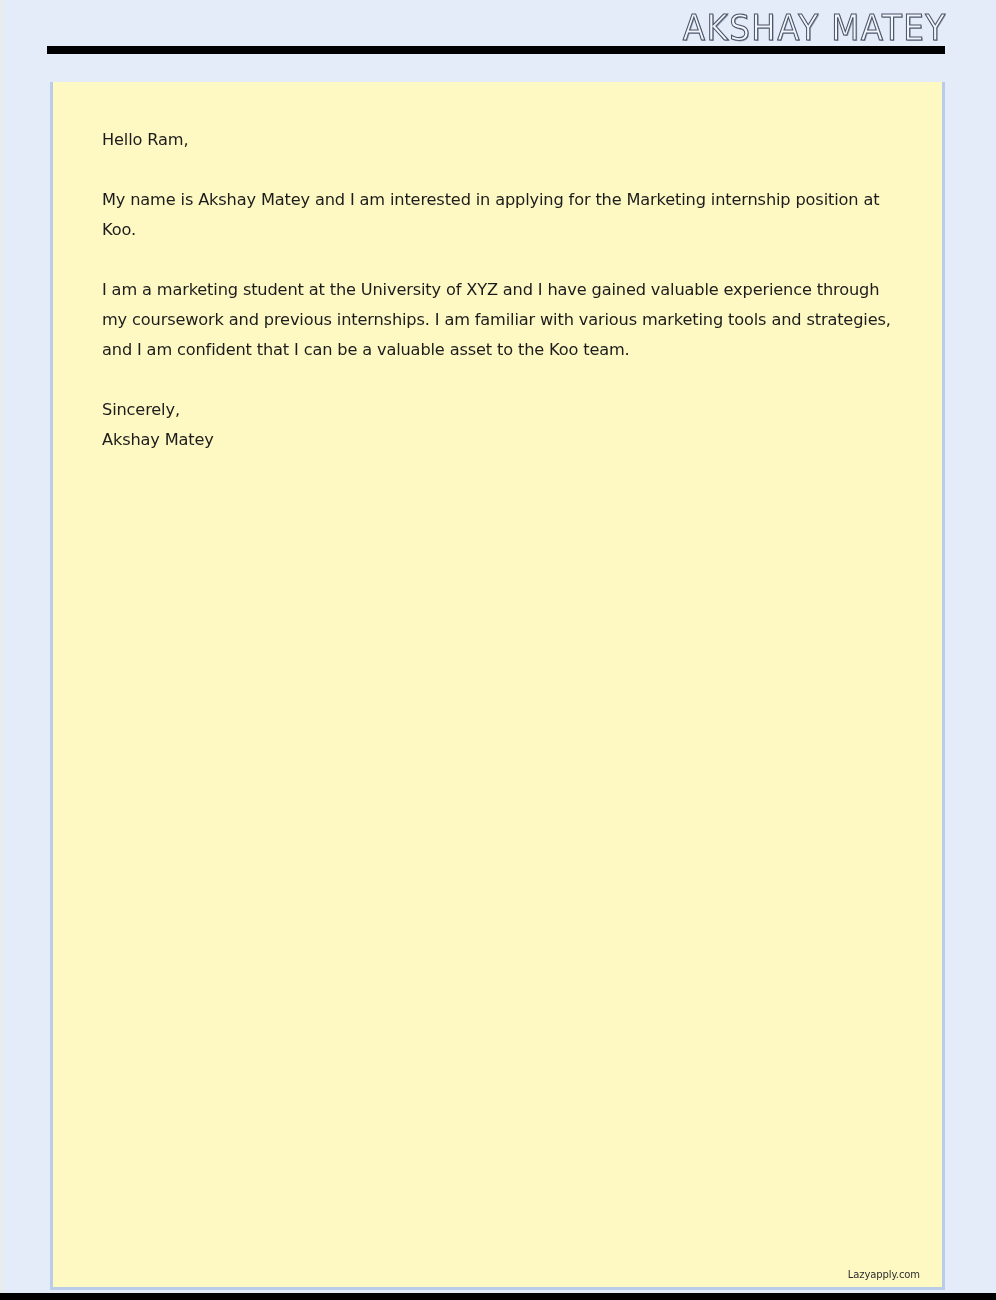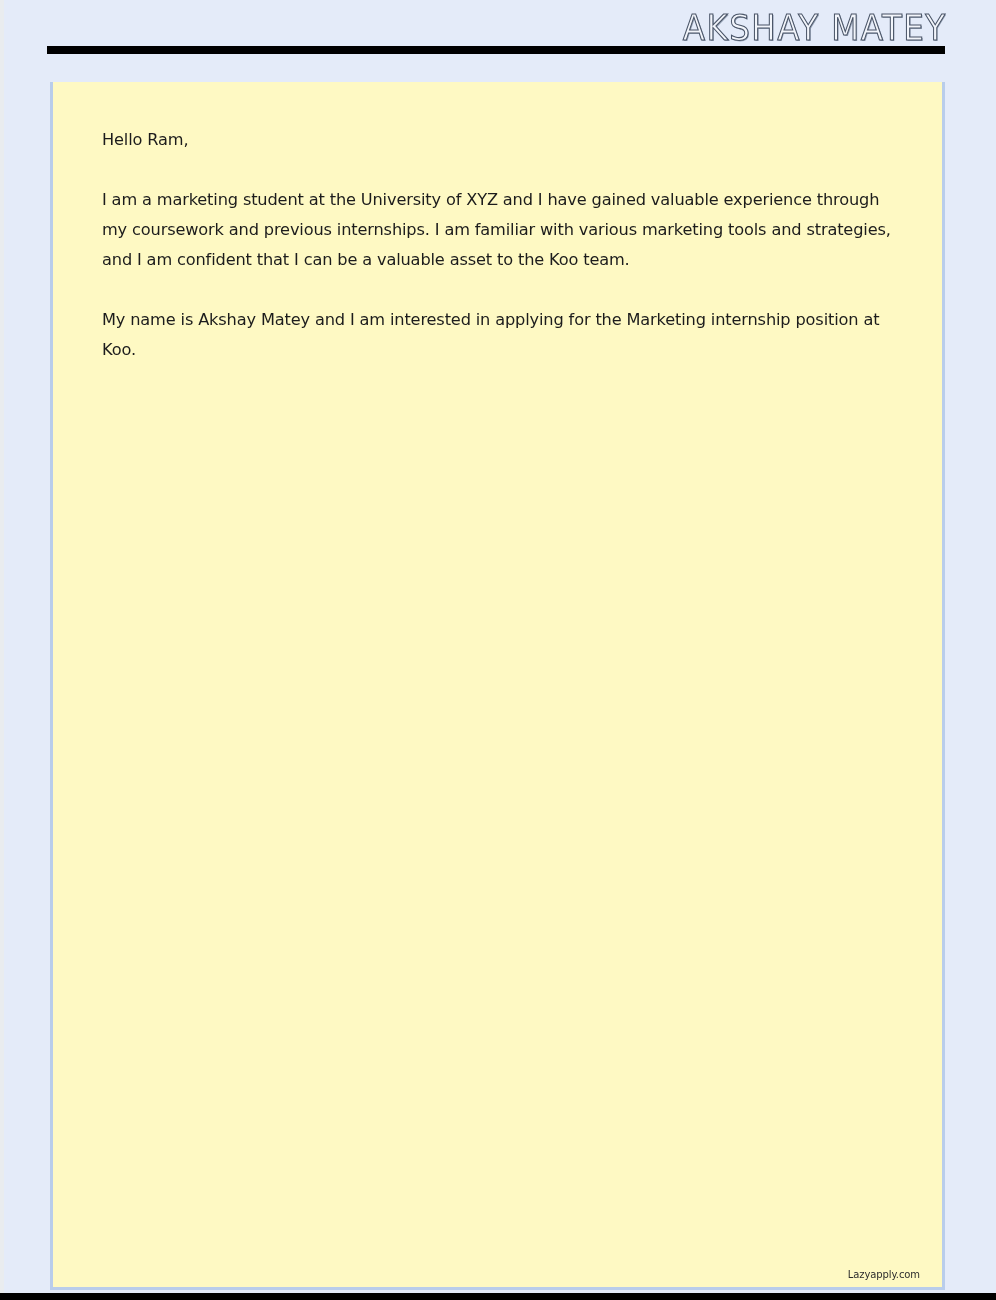--- a/index.html
+++ b/index.html
@@ -135,26 +135,30 @@
 </div>
 
 <div class="header-rule"></div>
 
 <div class="page">
 
   <div class="letter-body">
 
     <p class="salutation">Hello Ram,</p>
 
+    <p>My name is Akshay Matey and I am interested in applying for the Marketing internship position at Koo.</p>
+
     <p>I am a marketing student at the University of XYZ and I have gained valuable experience through my coursework and previous internships. I am familiar with various marketing tools and strategies, and I am confident that I can be a valuable asset to the Koo team.</p>
-
-    <p>My name is Akshay Matey and I am interested in applying for the Marketing internship position at Koo.</p>
 
 
 
+    <div class="closing-block">
+      <span>Sincerely,</span>
+      <span>Akshay Matey</span>
+    </div>
 
 
   </div>
 
   <div class="page-footer">Lazyapply.com</div>
 
 </div>
 
 <div class="bottom-bar"></div>
 

